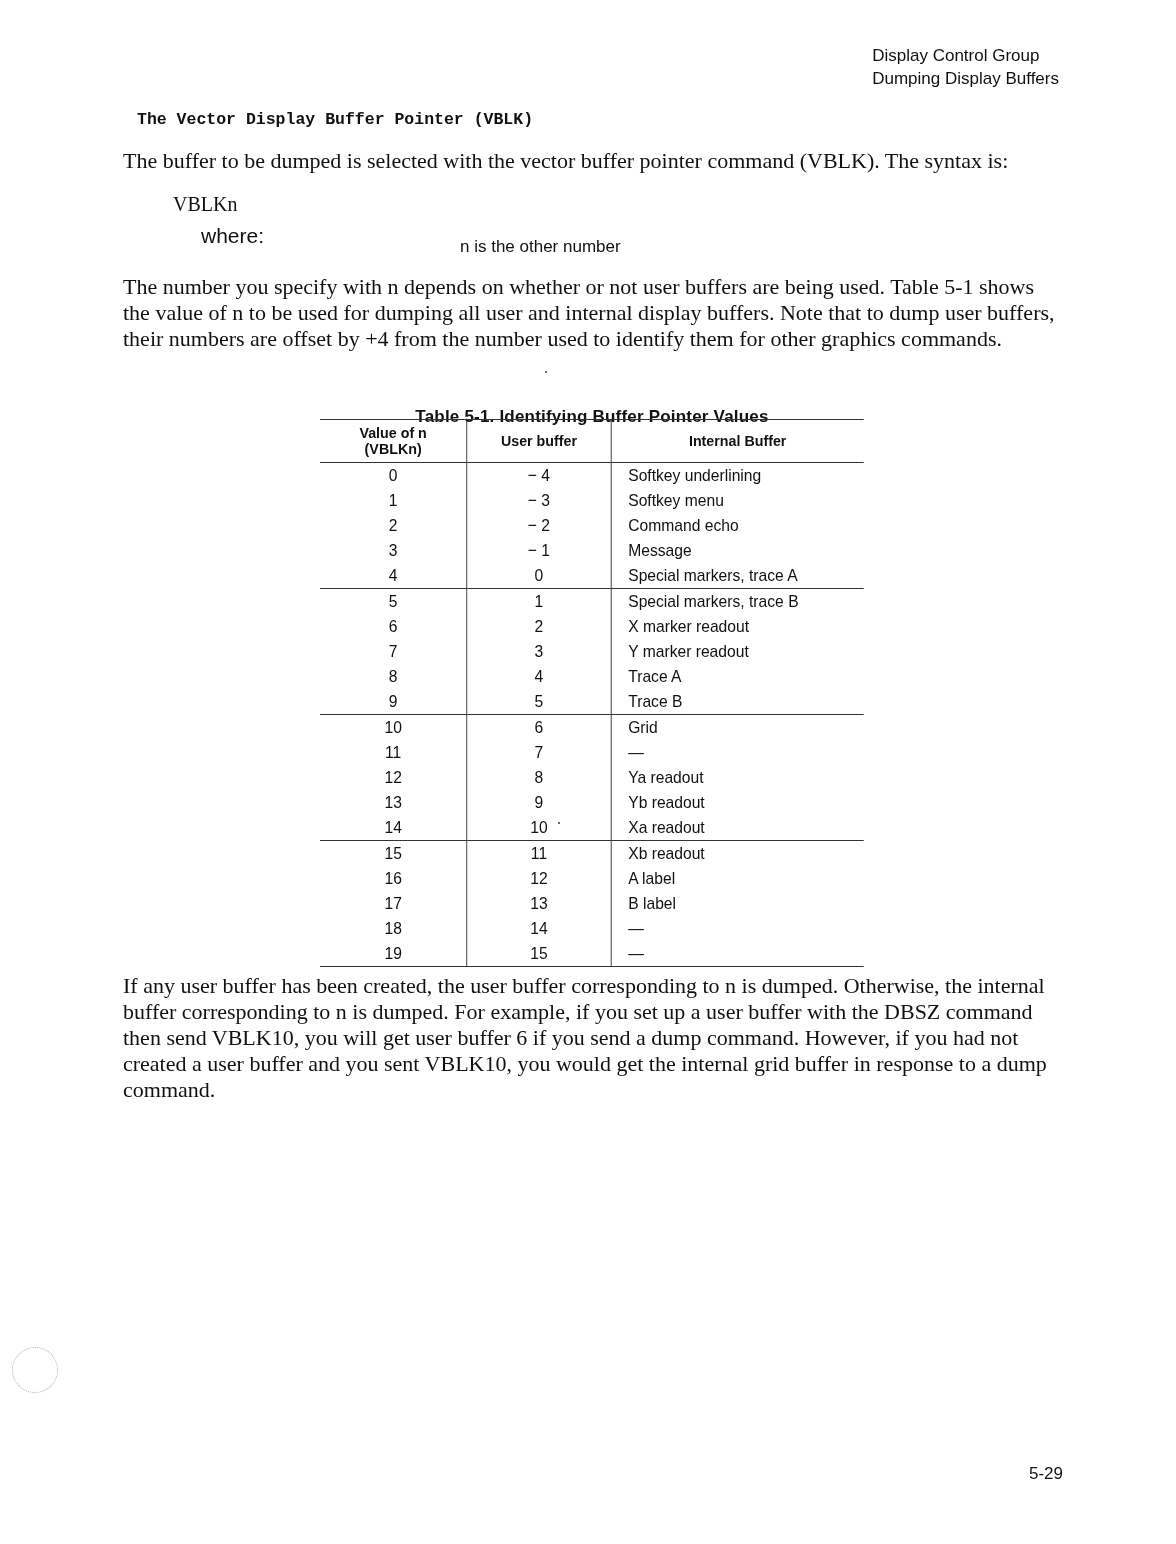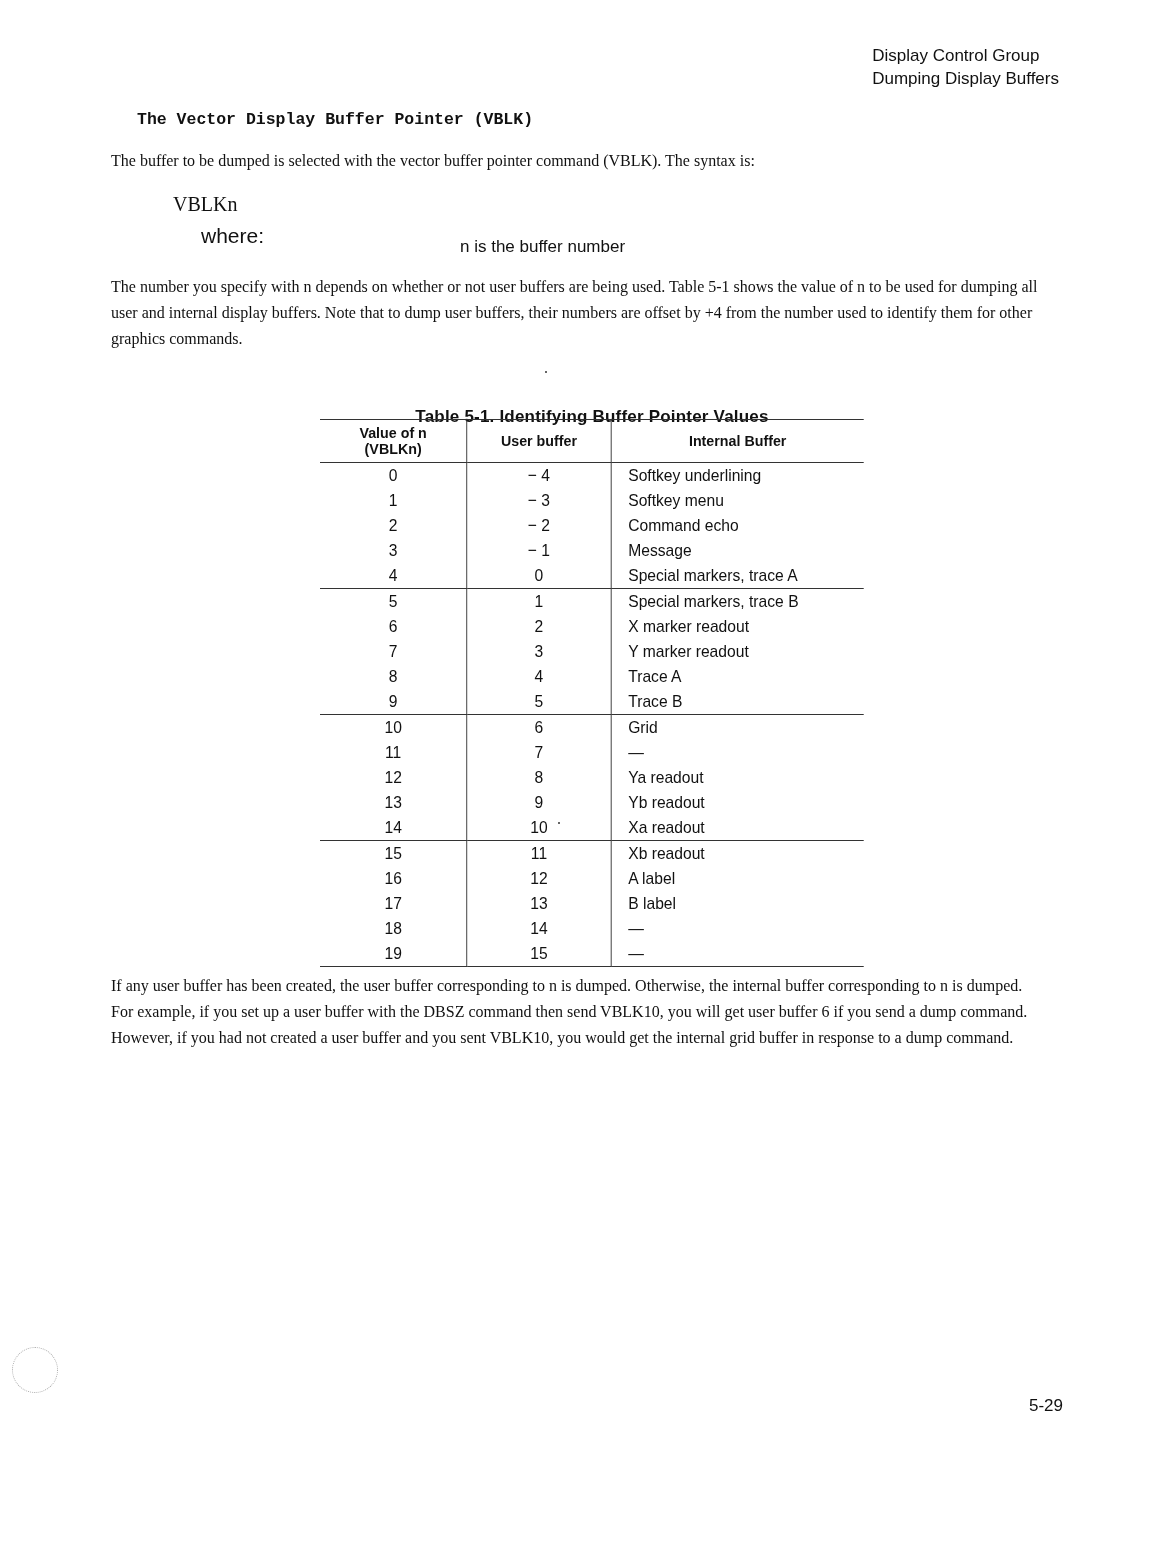--- a/index.html
+++ b/index.html
@@ -9,22 +9,22 @@
     }
     .running-head {
       position: absolute; right: 117px; top: 44px; text-align: left;
       font-family: "Liberation Sans", sans-serif; font-size: 17px; line-height: 23px;
     }
     .section-heading {
       position: absolute; left: 137px; top: 110px;
       font-family: Liberation Mono, monospace; font-weight: bold; font-size: 16.5px;
     }
     .body-text {
-      position: absolute; left: 111px; width: 935px;
-      font-family: "Liberation Serif", serif; font-size: 16px; line-height: 26px;
+      position: absolute; left: 123px; width: 935px;
+      font-family: "Liberation Serif", serif; font-size: 22px; line-height: 26px;
     }
     .p1 { top: 148px; }
     .syntax {
       position: absolute; left: 173px; top: 193px;
       font-family: "Liberation Serif", serif; font-weight: normal; font-size: 20px;
     }
     .where-label {
       position: absolute; left: 201px; top: 224px;
       font-family: "Liberation Sans", sans-serif; font-size: 21px;
     }
@@ -53,21 +53,21 @@
     }
     table.buffers td {
       height: 25px; padding: 0; line-height: 25px;
     }
     table.buffers td.c1, table.buffers th.c1 { width: 159px; text-align: center; border-right: 1px solid #333; }
     table.buffers td.c2, table.buffers th.c2 { width: 156px; text-align: center; border-right: 1.5px solid #333; }
     table.buffers td.c3 { text-align: left; padding-left: 18px; }
     table.buffers th.c3 { text-align: center; }
     table.buffers tr.group-end td { border-bottom: 1.5px solid #333; }
     .page-number {
-      position: absolute; right: 113px; top: 1396px;
+      position: absolute; right: 113px; top: 1464px;
       font-family: "Liberation Sans", sans-serif; font-size: 17px;
     }
     .stray-mark {
       position: absolute; width: 2px; height: 2px; background: #666;
     }
     .punch-hole {
       position: absolute; left: 12px; top: 1347px; width: 44px; height: 44px;
       border: 1px dotted #aaa; border-radius: 50%;
     }
   </style>
@@ -78,21 +78,21 @@
   <div>Display Control Group</div>
   <div>Dumping Display Buffers</div>
 </div>
 
 <div class="section-heading">The Vector Display Buffer Pointer (VBLK)</div>
 
 <div class="body-text p1">The buffer to be dumped is selected with the vector buffer pointer command (VBLK).  The syntax is:</div>
 
 <div class="syntax">VBLKn</div>
 <div class="where-label">where:</div>
-<div class="where-def">n is the buffer number</div>
+<div class="where-def">n is the other number</div>
 
 <div class="body-text p2">The number you specify with n depends on whether or not user buffers are being used.  Table 5-1 shows the value of n to be used for dumping all user and internal display buffers.  Note that to dump user buffers, their numbers are offset by +4 from the number used to identify them for other graphics commands.</div>
 
 <div class="table-caption">Table 5-1.  Identifying Buffer Pointer Values</div>
 
 <table class="buffers">
   <thead>
     <tr>
       <th class="c1">
         <div>Value of n</div>

